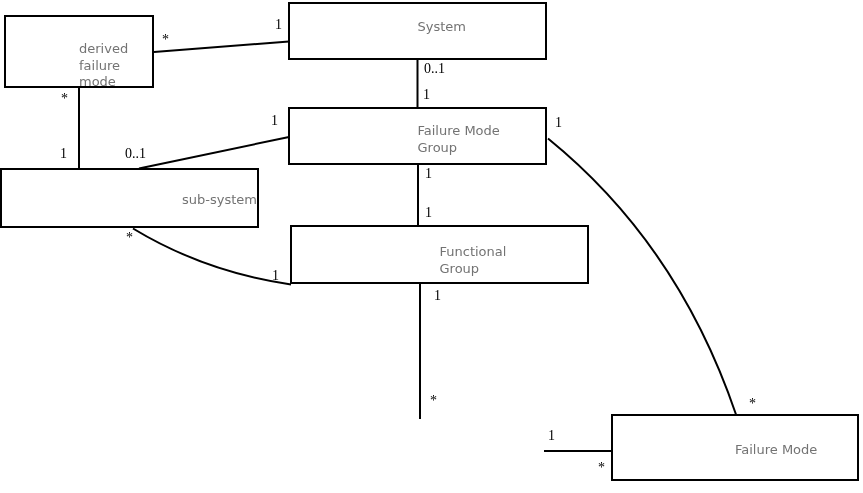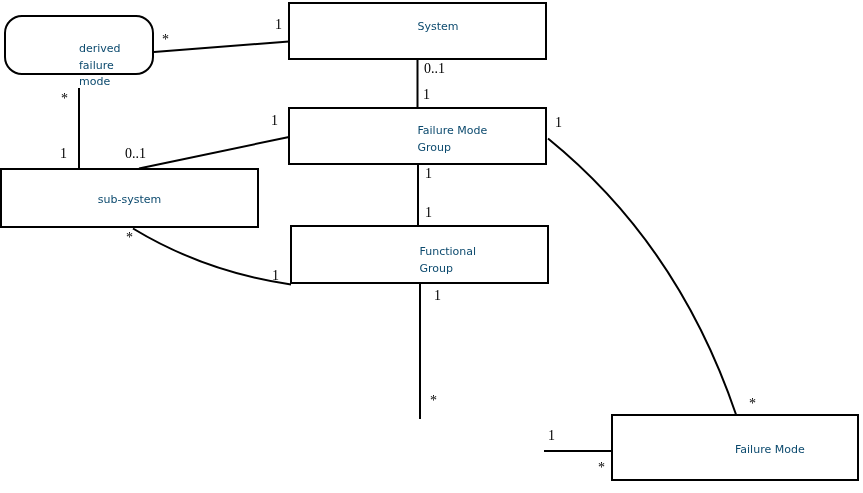--- a/index.html
+++ b/index.html
@@ -29,24 +29,24 @@
     stroke-width: 2px;
   }
   .node {
     position: absolute;
     box-sizing: border-box;
     border: 2px solid #000000;
     background: #ffffff;
   }
   .node-label {
     position: absolute;
-    font-size: 11px;
+    font-size: 13px;
     line-height: 16.5px;
     white-space: pre-line;
-    color: #0c4a6e;
+    color: #737373;
   }
   .label-from-center {
     left: 50%;
   }
   .label-centered {
     left: 0;
     width: 100%;
     text-align: center;
   }
   .card {
@@ -68,40 +68,40 @@
     <path d="M 417.5,60 L 417.5,107"></path>
     <path d="M 79,88 L 79,168"></path>
     <path d="M 289,137 L 139,168.5"></path>
     <path d="M 418,165 L 418,225"></path>
     <path d="M 133,228.5 Q 205,272 291,284.5"></path>
     <path d="M 420,284 L 420,419"></path>
     <path d="M 544,451 L 612,451"></path>
     <path d="M 548,138.5 Q 678,244 736,414.5"></path>
   </svg>
 
-  <div class="node" style="left:4px; top:15px; width:150px; height:60px;border-radius:18px;">
+  <div class="node" style="left:4px; top:15px; width:150px; height:73px;">
     <div class="node-label label-from-center" style="top:24px;">derived
 failure
 mode</div>
   </div>
 
   <div class="node" style="left:288px; top:2px; width:259px; height:58px;">
     <div class="node-label label-from-center" style="top:15px;">System</div>
   </div>
 
   <div class="node" style="left:288px; top:107px; width:259px; height:58px;">
     <div class="node-label label-from-center" style="top:14px;">Failure Mode
 Group</div>
   </div>
 
   <div class="node" style="left:0px; top:168px; width:259px; height:60px;">
-    <div class="node-label label-centered" style="top:22px;">sub-system</div>
+    <div class="node-label label-centered" style="top:22px;text-align:right;">sub-system</div>
   </div>
 
-  <div class="node" style="left:290px; top:225px; width:259px; height:59px;">
+  <div class="node" style="left:290px; top:225px; width:299px; height:59px;">
     <div class="node-label label-from-center" style="top:17px;">Functional
 Group</div>
   </div>
 
 
   <div class="node" style="left:611px; top:414px; width:248px; height:67px;">
     <div class="node-label label-from-center" style="top:26px;">Failure Mode</div>
   </div>
 
   <span class="card" style="left:275px; top:18px;">1</span>

